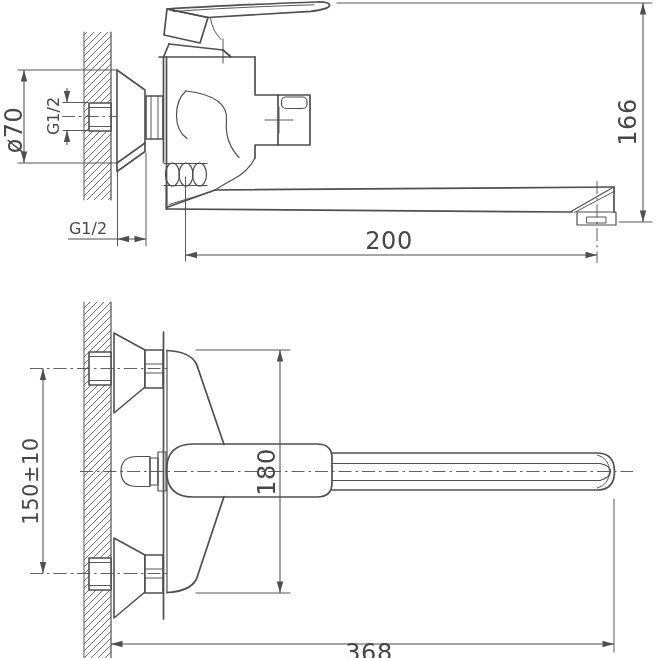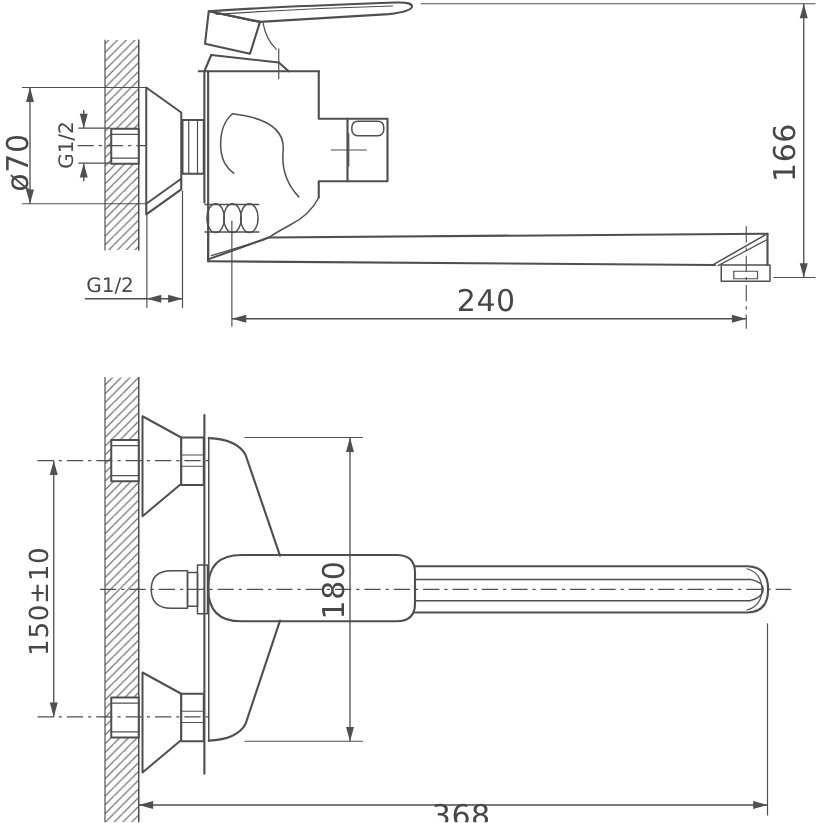--- a/index.html
+++ b/index.html
@@ -210,17 +210,17 @@
       <path d="M111,644 l11.5,-3.2 l0,6.4 Z" class="f"></path>
       <path d="M614,644 l-11.5,-3.2 l0,6.4 Z" class="f"></path>
     </g>
   </g>
 </svg>
 
 <div class="lbl rot" style="left:14px;top:130px;">ø70</div>
 <div class="lbl rot sm" style="left:53px;top:116px;">G1/2</div>
 <div class="lbl sm" style="left:88px;top:228px;">G1/2</div>
 <div class="lbl rot" style="left:628px;top:122px;">166</div>
-<div class="lbl" style="left:389px;top:241px;">240</div>
+<div class="lbl" style="left:389px;top:241px;">200</div>
 <div class="lbl rot md" style="left:31px;top:481px;">150±10</div>
 <div class="lbl rot" style="left:267px;top:472px;">180</div>
 <div class="lbl" style="left:369px;top:653px;">368</div>
 </div>
 
 </body></html>

